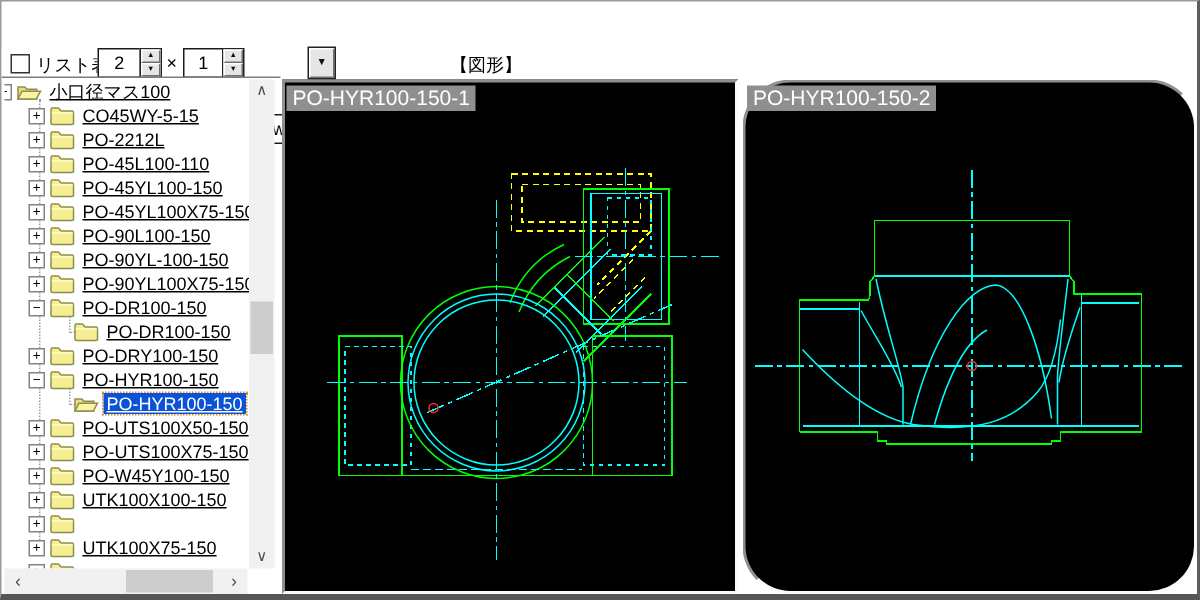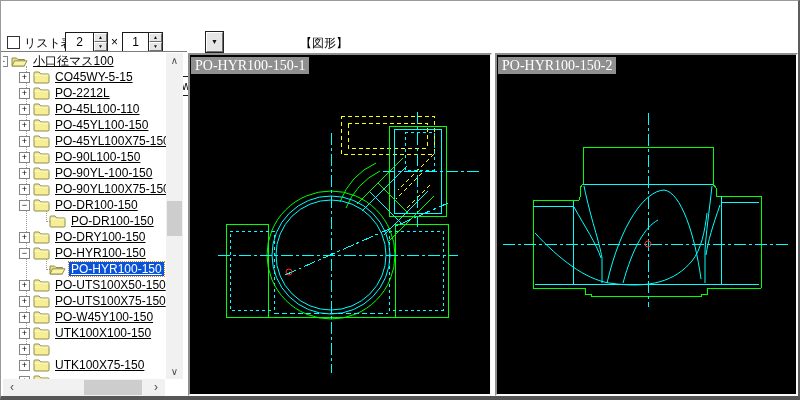--- a/index.html
+++ b/index.html
@@ -60,23 +60,23 @@
   #hscroll{left:2px;top:378px;width:162px;height:17px;}
   .sb-arrow{position:absolute;color:#4d4d4d;font-size:10px;text-align:center;}
   #vs-up{left:0;top:2px;width:17px;} #vs-dn{left:0;bottom:2px;width:17px;}
   #hs-l{left:2px;top:1px;width:14px;font-size:12px;} #hs-r{right:2px;top:1px;width:14px;font-size:12px;}
   #vs-thumb{position:absolute;left:1px;top:148px;width:15px;height:35px;background:#cdcdcd;}
   #hs-thumb{position:absolute;left:81px;top:1px;width:58px;height:15px;background:#cdcdcd;}
   
   .panel{position:absolute;top:52px;height:343px;box-sizing:border-box;background:#000;
     border:2px solid;border-color:#8f8f8f #fbfbfb #fbfbfb #8f8f8f;}
   #panel-1{left:187px;width:304px;}
-  #panel-2{left:494px;width:303px;}
+  #panel-2{left:494px;width:303px;border-radius:32px;}
   .panel-label{position:absolute;left:1px;top:2px;background:var(--label-bg);color:#fff;
-    font-family:Liberation Serif, serif;font-size:14px;line-height:17px;padding:0 4px;letter-spacing:0;text-align:center;}
+    font-family:Liberation Sans, sans-serif;font-size:14px;line-height:17px;padding:0 4px;letter-spacing:0;text-align:center;}
   .cad{position:absolute;left:0;top:0;}
   .cad *{fill:none;stroke-width:1;}
   .sg{stroke:var(--cad-green);}
   .sc{stroke:var(--cad-cyan);}
   .scd{stroke:var(--cad-cyan);stroke-dasharray:3 3;}
   .sy{stroke:var(--cad-yellow);stroke-dasharray:4 3;}
   .scl{stroke:var(--cad-cyan);stroke-dasharray:12 3 3 3;}
   .sr{stroke:var(--cad-red);}
 </style>
 </head>

